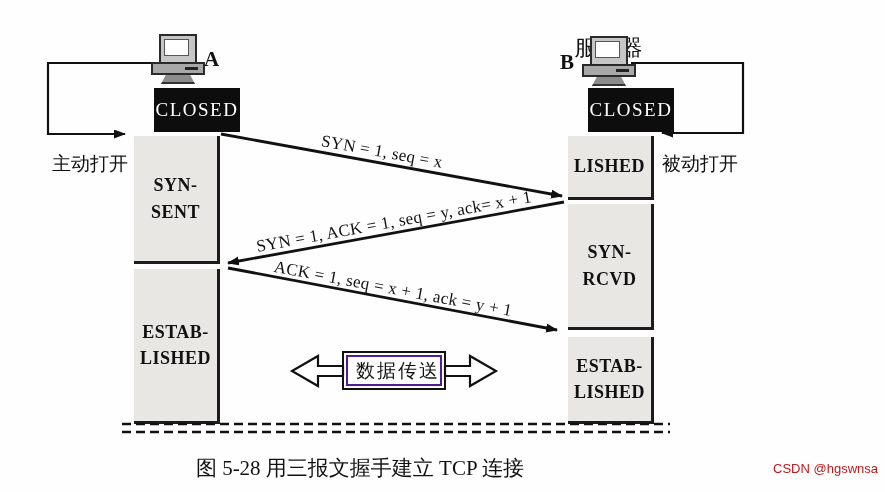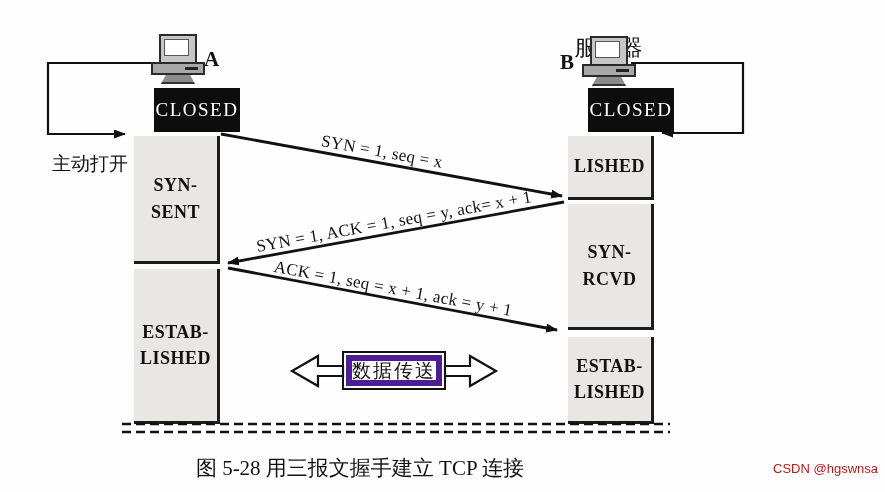--- a/index.html
+++ b/index.html
@@ -32,21 +32,21 @@
     display:flex;align-items:center;justify-content:center;
   }
   .state-text{
     font-size:18px;font-weight:bold;letter-spacing:.5px;
     white-space:pre-line;text-align:center;line-height:1.45;
   }
   
   .msg{font-size:17px;text-align:center;transform-origin:center;letter-spacing:.3px;}
   
   .dt-outer{left:342px;top:351px;width:100px;height:35px;border:2px solid #111;}
-  .dt-inner{position:absolute;inset:2px;border:6px solid #4c1d95;display:flex;align-items:center;justify-content:center;}
+  .dt-inner{position:absolute;inset:2px;border:2px solid #4c1d95;display:flex;align-items:center;justify-content:flex-end;}
   .dt-text{font-size:19px;letter-spacing:2px;}
   
   .caption{left:130px;top:454px;width:460px;text-align:center;font-size:21px;}
   .watermark{left:750px;top:461px;width:128px;text-align:right;font-size:13px;color:#b91c1c;font-family:"Liberation Sans","DejaVu Sans",sans-serif;}
   svg{position:absolute;left:0;top:0;}
 </style>
 </head>
 <body>
 
 <div id="canvas">
@@ -121,20 +121,21 @@
     <div class="unit">
       <div class="slot"></div>
     </div>
     <div class="base"></div>
   </div>
 
   <div class="abs host-label" style="left:204px;top:47px;">A</div>
   <div class="abs host-label" style="left:560px;top:50px;">B</div>
 
   <div class="abs open-label" style="left:48px;top:105px;">主动打开</div>
+  <div class="abs open-label" style="left:658px;top:105px;">被动打开</div>
 
   <div class="abs msg" style="left:282px;top:142px;width:200px;transform:rotate(10.3deg);">SYN = 1, seq = x</div>
   <div class="abs msg" style="left:224px;top:212px;width:340px;transform:rotate(-10.3deg);">SYN = 1, ACK = 1, seq = y, ack= x + 1</div>
   <div class="abs msg" style="left:243px;top:279px;width:300px;transform:rotate(10.6deg);">ACK = 1, seq = x + 1, ack = y + 1</div>
 
   <div class="abs dt-outer">
     <div class="dt-inner">
       <span class="dt-text">数据传送</span>
     </div>
   </div>

